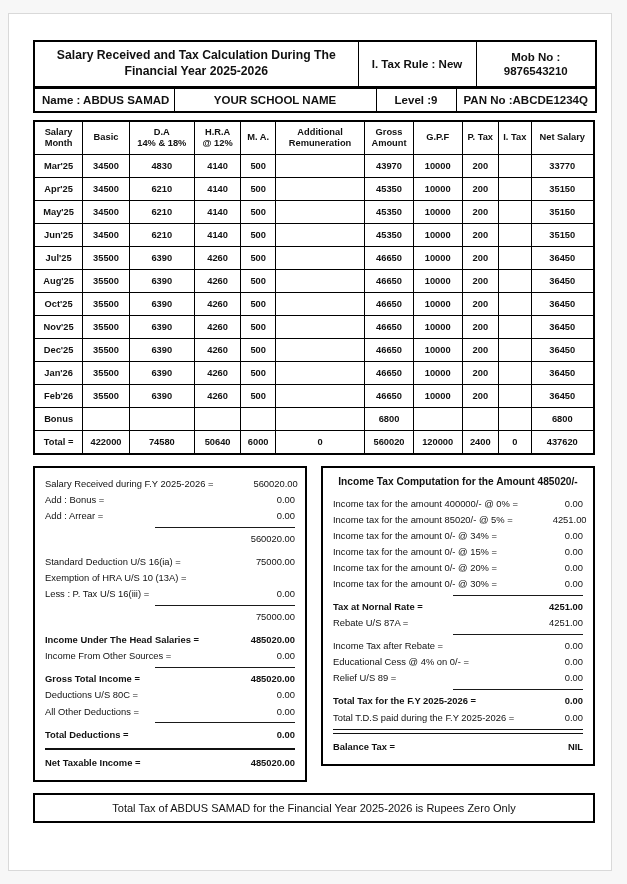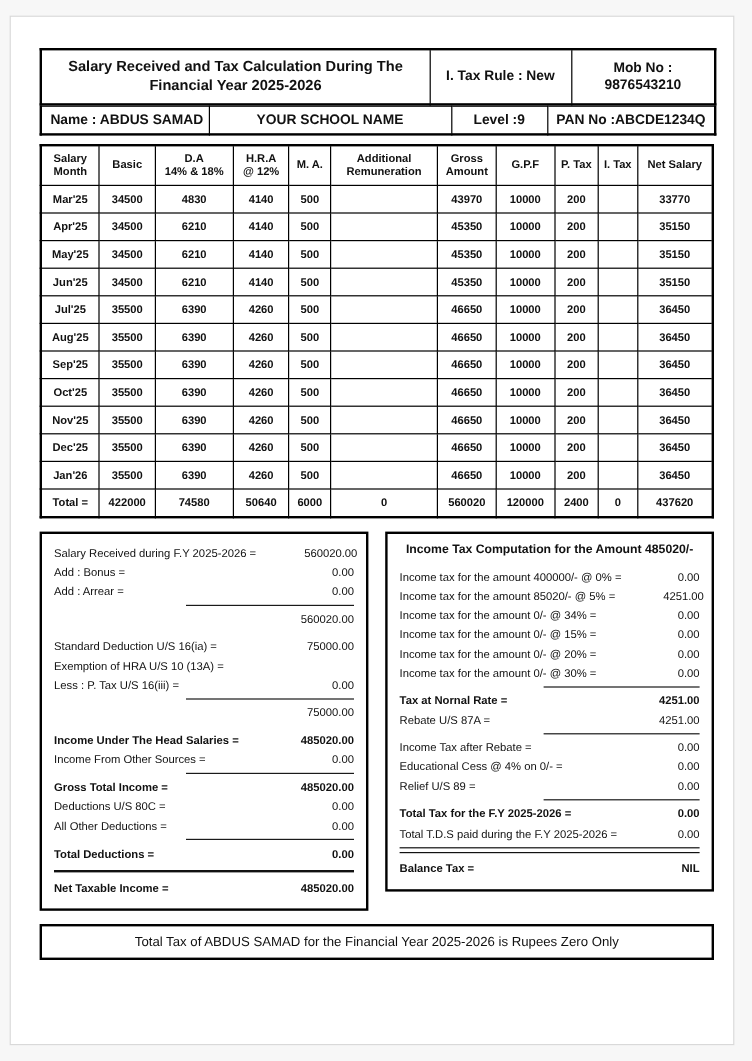--- a/index.html
+++ b/index.html
@@ -317,33 +317,20 @@
               <td>4260</td>
               <td>500</td>
               <td></td>
               <td>46650</td>
               <td>10000</td>
               <td>200</td>
               <td></td>
               <td>36450</td>
             </tr>
             <tr class="">
-              <td class="mon">Sep'25</td>
-              <td>35500</td>
-              <td>6390</td>
-              <td>4260</td>
-              <td>500</td>
-              <td></td>
-              <td>46650</td>
-              <td>10000</td>
-              <td>200</td>
-              <td></td>
-              <td>36450</td>
-            </tr>
-            <tr class="">
               <td class="mon">Oct'25</td>
               <td>35500</td>
               <td>6390</td>
               <td>4260</td>
               <td>500</td>
               <td></td>
               <td>46650</td>
               <td>10000</td>
               <td>200</td>
               <td></td>
@@ -380,20 +367,46 @@
               <td>35500</td>
               <td>6390</td>
               <td>4260</td>
               <td>500</td>
               <td></td>
               <td>46650</td>
               <td>10000</td>
               <td>200</td>
               <td></td>
               <td>36450</td>
+            </tr>
+            <tr class="">
+              <td class="mon">Feb'26</td>
+              <td>35500</td>
+              <td>6390</td>
+              <td>4260</td>
+              <td>500</td>
+              <td></td>
+              <td>46650</td>
+              <td>10000</td>
+              <td>200</td>
+              <td></td>
+              <td>36450</td>
+            </tr>
+            <tr class="bonus-row">
+              <td class="mon">Bonus</td>
+              <td></td>
+              <td></td>
+              <td></td>
+              <td></td>
+              <td></td>
+              <td>6800</td>
+              <td></td>
+              <td></td>
+              <td></td>
+              <td>6800</td>
             </tr>
             <tr class="total-row">
               <td class="mon">Total =</td>
               <td>422000</td>
               <td>74580</td>
               <td>50640</td>
               <td>6000</td>
               <td>0</td>
               <td>560020</td>
               <td>120000</td>

